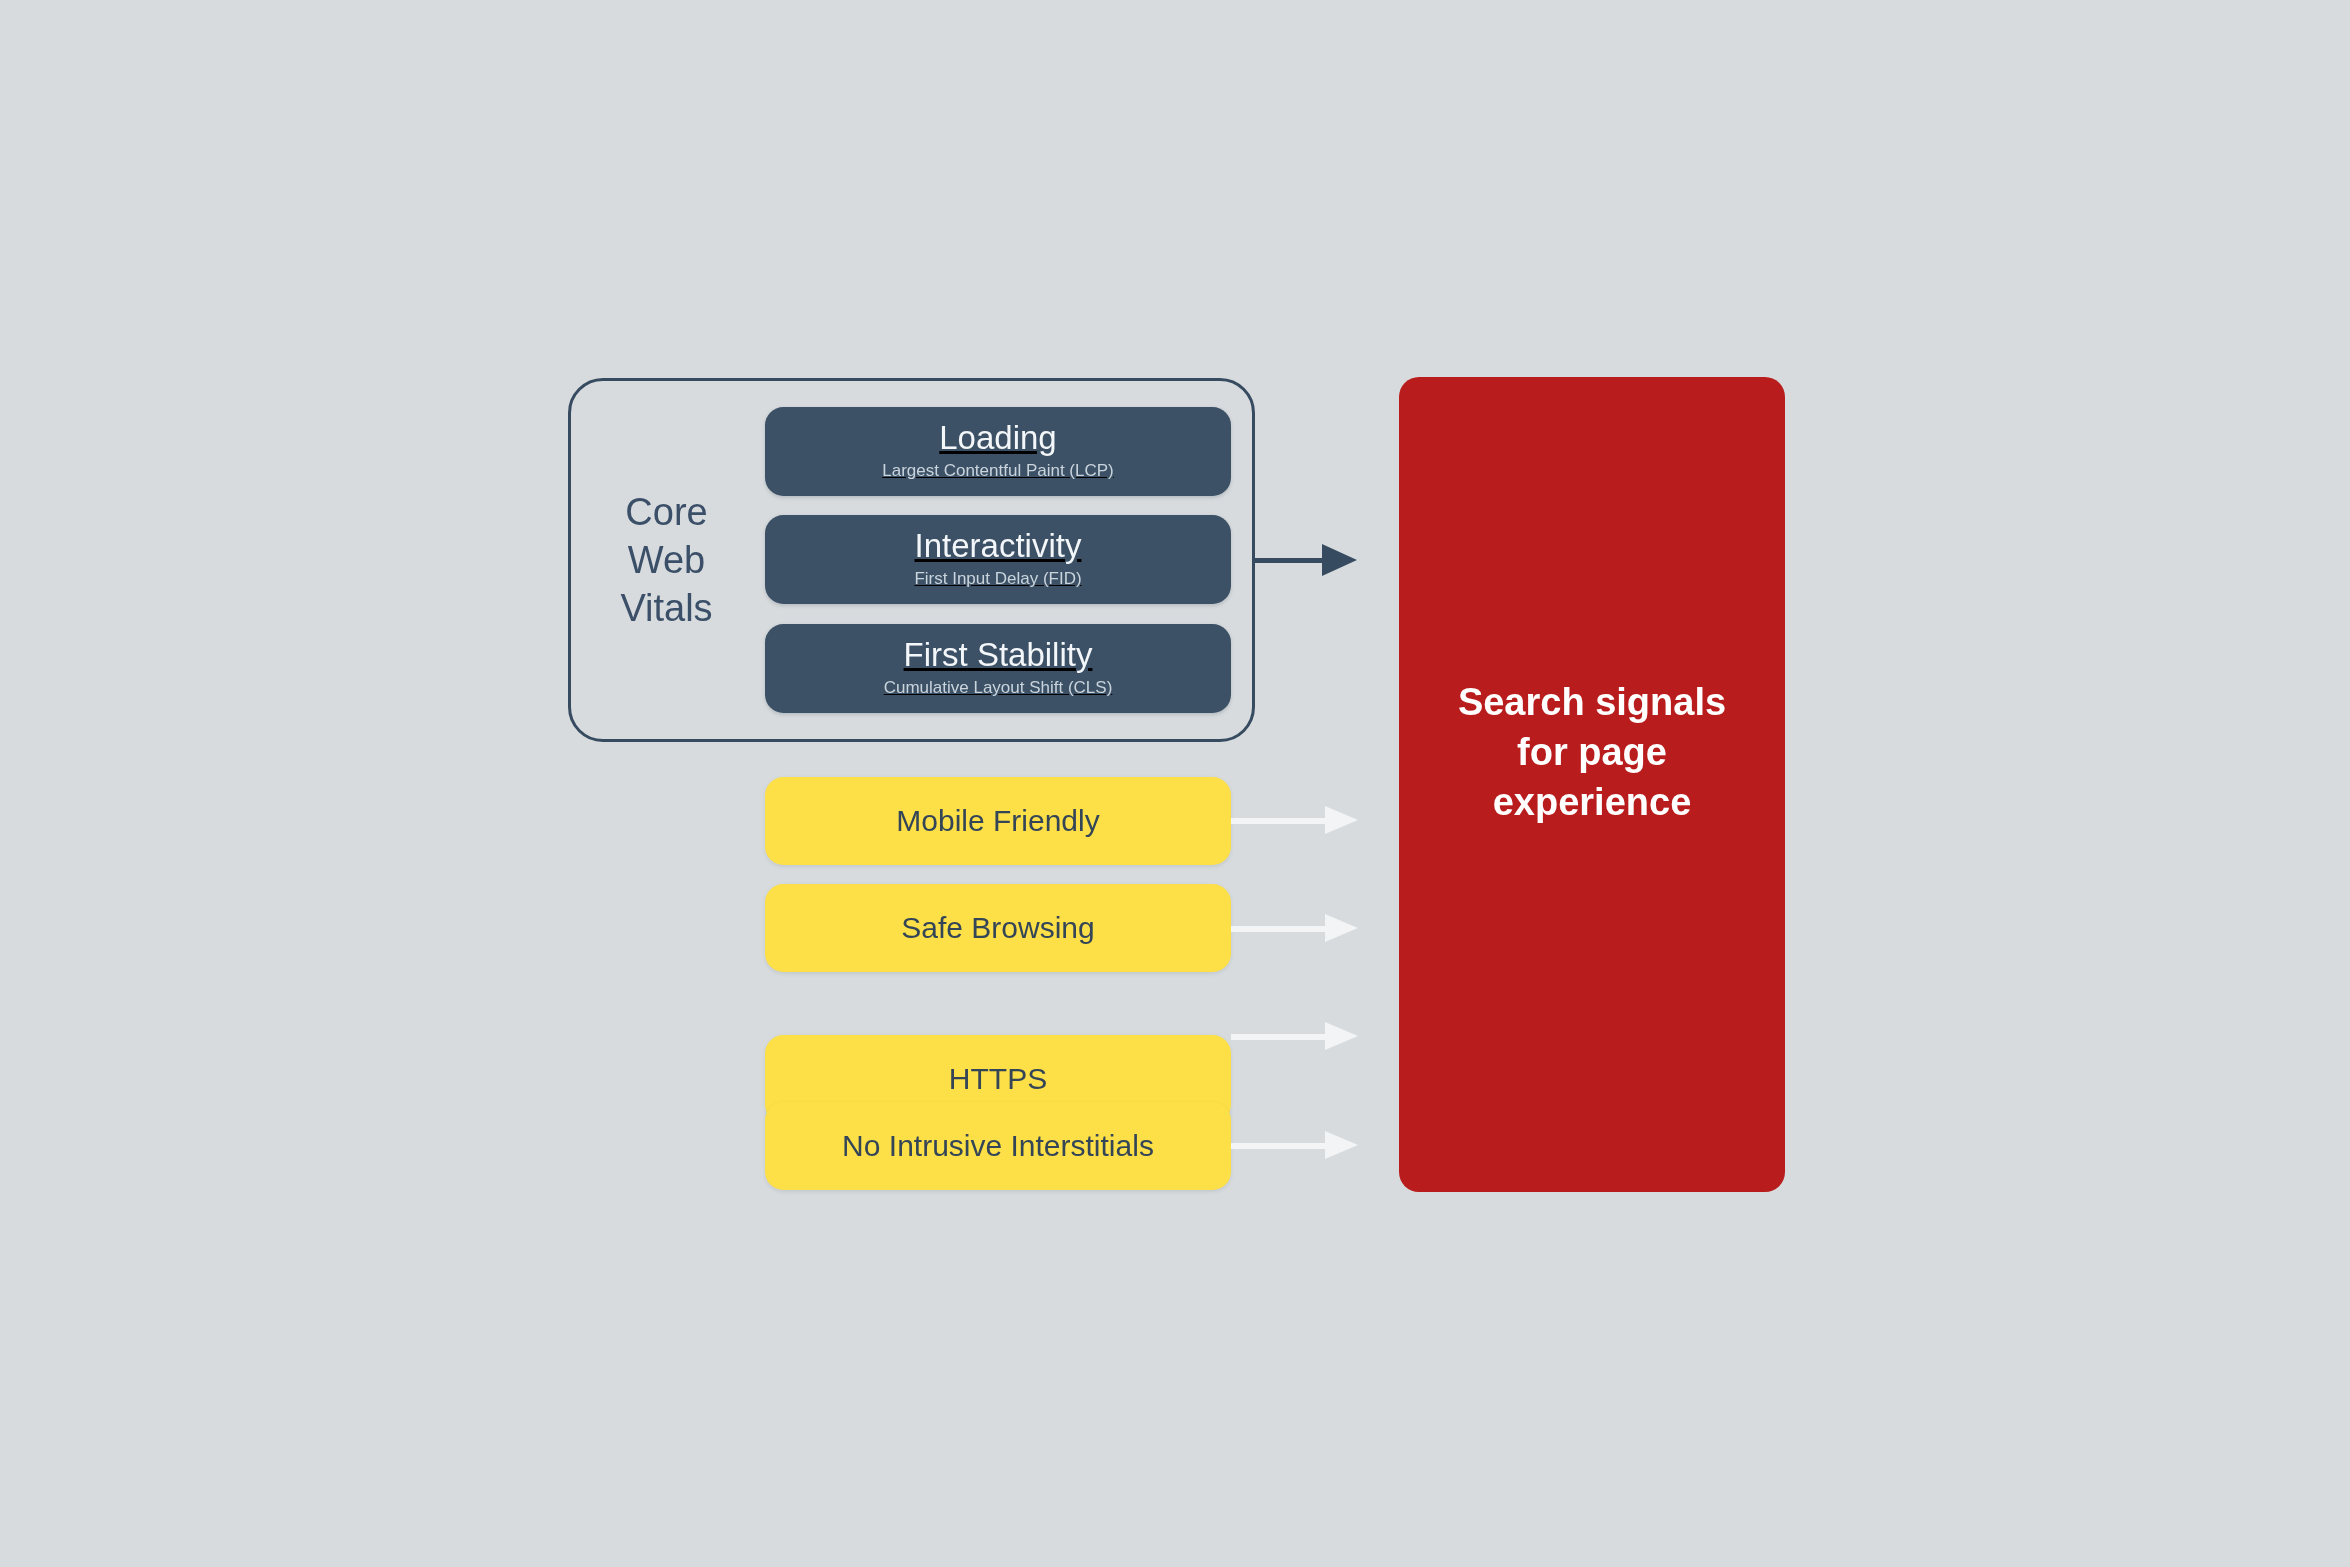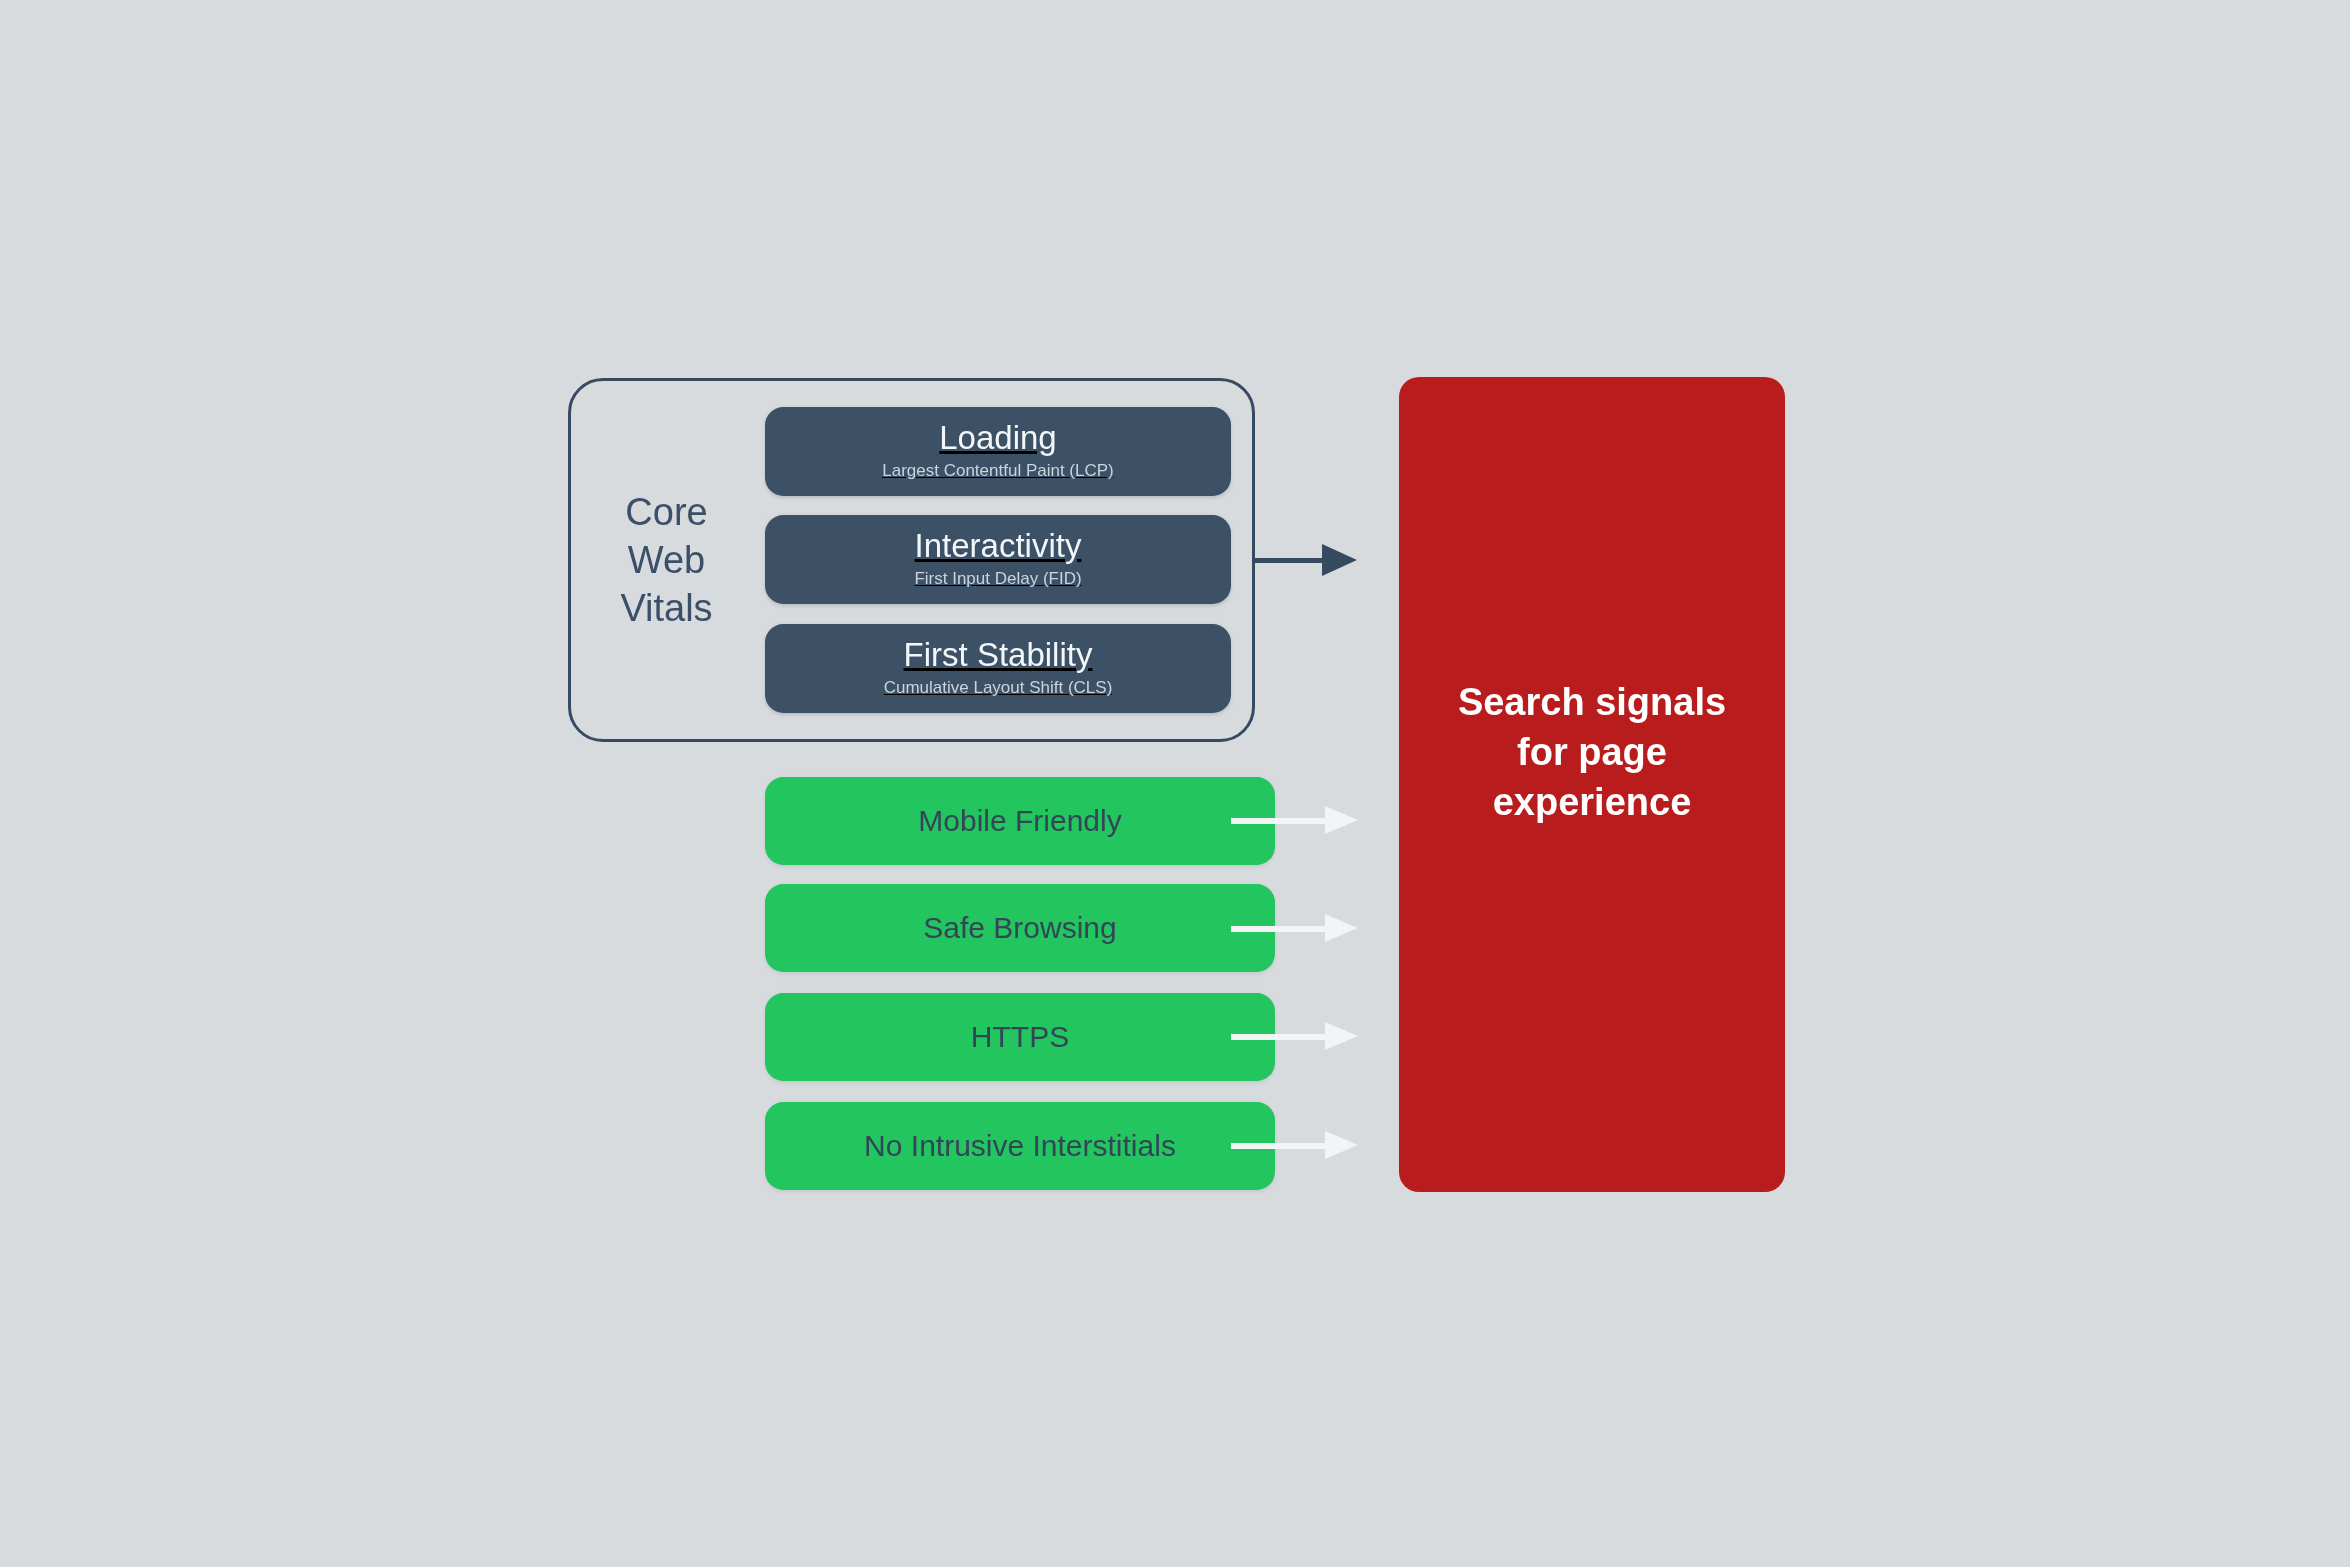--- a/index.html
+++ b/index.html
@@ -67,34 +67,34 @@
     font-weight: 400;
     color: #c9d4dd;
     line-height: 26px;
     margin-top: 2.8px;
   }
 
   
   .signal-box {
     position: absolute;
     left: 765px;
-    width: 510px; height: 88px;
-    background: #22c55e;
+    width: 466px; height: 88px;
+    background: #fde047;
     border-radius: 18.4px;
     box-shadow: 0 1.8px 3.7px rgba(40,55,70,0.10);
     display: flex;
     align-items: center;
     justify-content: center;
     text-align: center;
     font-size: 30px;
     color: #334557;
   }
   .signal-box.s0 { top: 777px; }
   .signal-box.s1 { top: 884px; }
-  .signal-box.s2 { top: 993px; }
+  .signal-box.s2 { top: 1035px; }
   .signal-box.s3 { top: 1102px; }
 
   
   .target-box {
     position: absolute;
     left: 1399px; top: 377px;
     width: 386px; height: 815px;
     background: #b91c1c;
     border-radius: 20px;
     display: flex;

